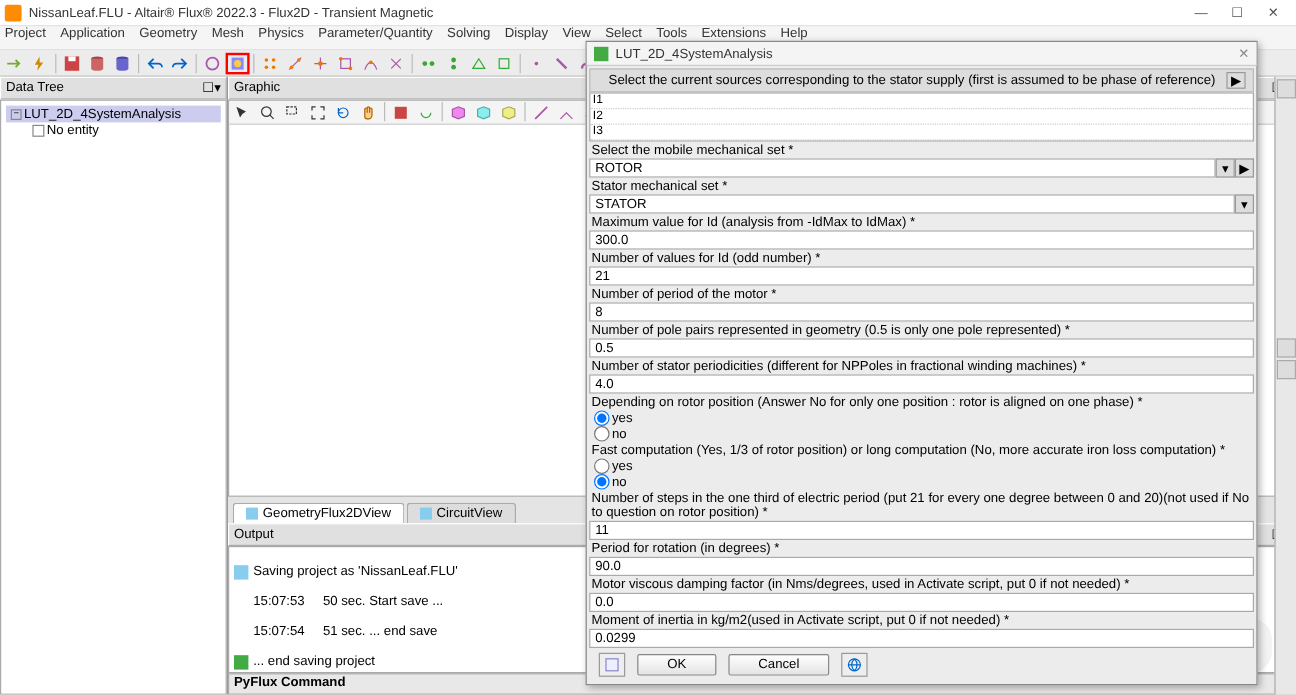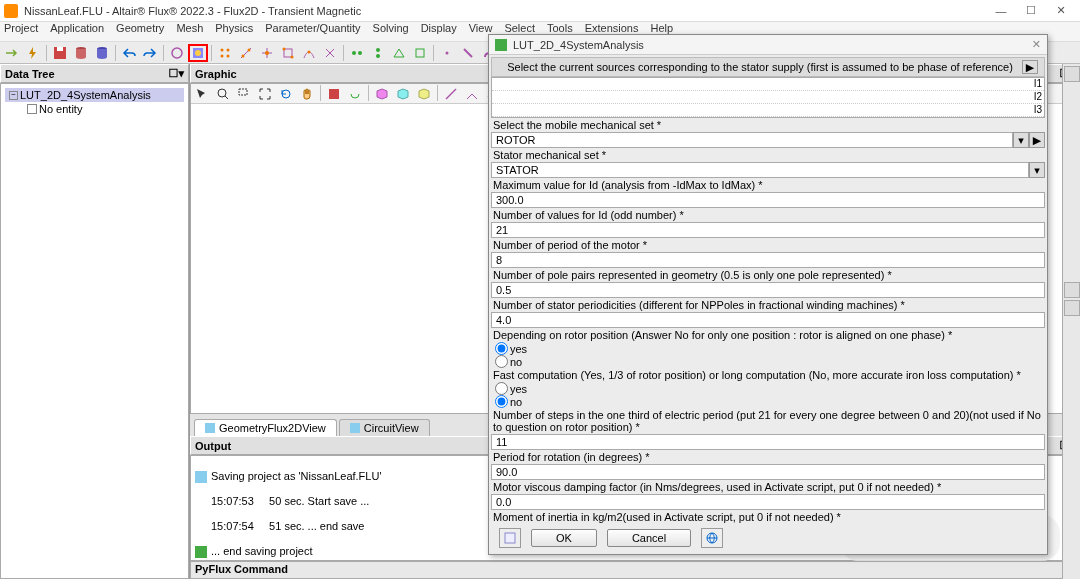--- a/index.html
+++ b/index.html
@@ -10,21 +10,21 @@
 .titlebar .wbtn { width: 30px; height: 18px; display: flex; align-items: center; justify-content: center; color: #555; cursor: pointer; }
 .menubar { height: 20px; background: #f5f5f5; display: flex; padding: 0 4px; gap: 12px; border-bottom: 1px solid #ddd; }
 .menubar span { color: #333; cursor: pointer; }
 .toolbar { height: 22px; background: #ececec; display: flex; align-items: center; padding: 0 2px; gap: 1px; border-bottom: 1px solid #bbb; }
 .tbtn { width: 20px; height: 18px; display: flex; align-items: center; justify-content: center; border: 1px solid transparent; cursor: pointer; position: relative; }
 .tbtn svg { width: 14px; height: 14px; }
 .tbtn.hl { border: 2px solid red; }
 .sep { width: 1px; height: 16px; background: #bbb; margin: 0 2px; }
 .main { display: flex; height: calc(579px - 64px); }
 .left { width: 190px; display: flex; flex-direction: column; border-right: 1px solid #999; }
-.panel-header { background: #e0e0e0; border: 1px solid #aaa; border-top-color: #fff; border-left-color:#fff; padding: 2px 4px; font-weight: bold; display:flex; justify-content:space-between;align-items:flex-end; }
+.panel-header { background: #e0e0e0; border: 1px solid #aaa; border-top-color: #fff; border-left-color:#fff; padding: 2px 4px; font-weight: normal; display:flex; justify-content:space-between; }
 .tree { flex: 1; background: #fff; border: 1px solid #aaa; padding: 4px; overflow: auto; }
 .tree-item { display: flex; align-items: center; gap: 2px; padding: 1px 0 1px 4px; }
 .tree-item.sel { background: #cce; }
 .expander { width: 9px; height: 9px; border: 1px solid #888; display: inline-flex; align-items: center; justify-content: center; font-size: 8px; line-height: 1; }
 .center { flex: 1; display: flex; flex-direction: column; min-width: 0; }
 .graphic-area { flex: 1; background: #fff; border: 1px solid #aaa; position: relative; overflow: hidden; }
 .gtbar { height: 20px; display: flex; gap: 1px; padding: 1px; border-bottom: 1px solid #ccc; background: #f4f4f4; }
 .gview { position: absolute; inset: 0; top: 20px; }
 .motor-svg { width: 100%; height: 100%; }
 .tabs { height: 22px; display: flex; align-items: flex-end; background: #e4e4e4; padding: 0 4px; gap: 2px; }
@@ -36,21 +36,21 @@
 .out-icon { width: 12px; height: 12px; display: inline-block; flex-shrink: 0; margin-top: 1px;}
 .pyflux { height: 18px; border: 1px solid #aaa; background: #e8e8e8; padding: 1px 4px; font-weight: bold; }
 
 .dialog { position: absolute; top: 34px; left: 488px; right: 20px; width: 560px; background: #ececec; border: 1px solid #888; box-shadow: 2px 2px 6px rgba(0,0,0,.3); z-index: 100; }
 .dlg-title { height: 20px; background: #f4f4f4; display: flex; align-items: center; padding: 0 6px; gap: 6px; border-bottom: 1px solid #ccc; }
 .dlg-title .dtitle { flex: 1; color: #333; }
 .dlg-body { padding: 2px; }
 .dlg-prompt { background: #ddd; padding: 2px 6px; text-align: center; border: 1px solid #bbb; display:flex; align-items:center;}
 .dlg-prompt span { flex:1;}
 .playbtn{width:16px;height:14px;background:#ddd;border:1px solid #999;display:flex;align-items:center;justify-content:center;}
-.list3 { background: #fff; border: 1px solid #aaa; margin: 0; text-align: right; }
+.list3 { background: #fff; border: 1px solid #aaa; margin: 0; }
 .list3 div { border-bottom: 1px dotted #ccc; padding: 0 2px; font-size: 10px; line-height: 12px;}
 .dlabel { flex: 1; padding: 1px 2px; font-size: 11px; color: #000; }
 .dinput { width: 100%; background: #fff; border: 1px solid #aaa; padding: 1px 4px; font-size: 11px; height: 16px; }
 .dsel { display:flex; }
 .dsel input{flex:1;border:1px solid #aaa;padding:1px 4px;height:16px;}
 .selbtn{width:16px;height:16px;background:#ddd;border:1px solid #999;display:flex;align-items:center;justify-content:center;}
 .radio-row { display: flex; gap: 2px; align-items: flex-end; padding: 0 4px; font-size: 11px; }
 .radio-row input { margin: 0; }
 .dlg-buttons { display: flex; gap: 10px; padding: 4px 8px; align-items:center; }
 .dbtn { padding: 2px 24px; background: linear-gradient(#fefefe,#e4e4e4); border: 1px solid #888; border-radius: 2px; cursor: pointer; }
@@ -499,20 +499,21 @@
     <div class="dlabel">Number of steps in the one third of electric period (put 21 for every one degree between 0 and 20)(not used if No to question on rotor position) *</div>
     <input class="dinput" value="11" style="">
 
     <div class="dlabel">Period for rotation (in degrees) *</div>
     <input class="dinput" value="90.0" style="">
 
     <div class="dlabel">Motor viscous damping factor (in Nms/degrees, used in Activate script, put 0 if not needed) *</div>
     <input class="dinput" value="0.0" style="">
 
     <div class="dlabel">Moment of inertia in kg/m2(used in Activate script, put 0 if not needed) *</div>
+    <input class="dinput" value="0.0299" style="">
 
     <div class="dlg-buttons">
       <div class="iconbtn">
           <svg width="14" height="14" viewBox="0 0 14 14">
             <rect x="2" y="2" width="10" height="10" fill="#eef" stroke="#88c"></rect>
           </svg>
         </div>
       <button class="dbtn">OK</button>
       <button class="dbtn">Cancel</button>
       <div class="iconbtn">

